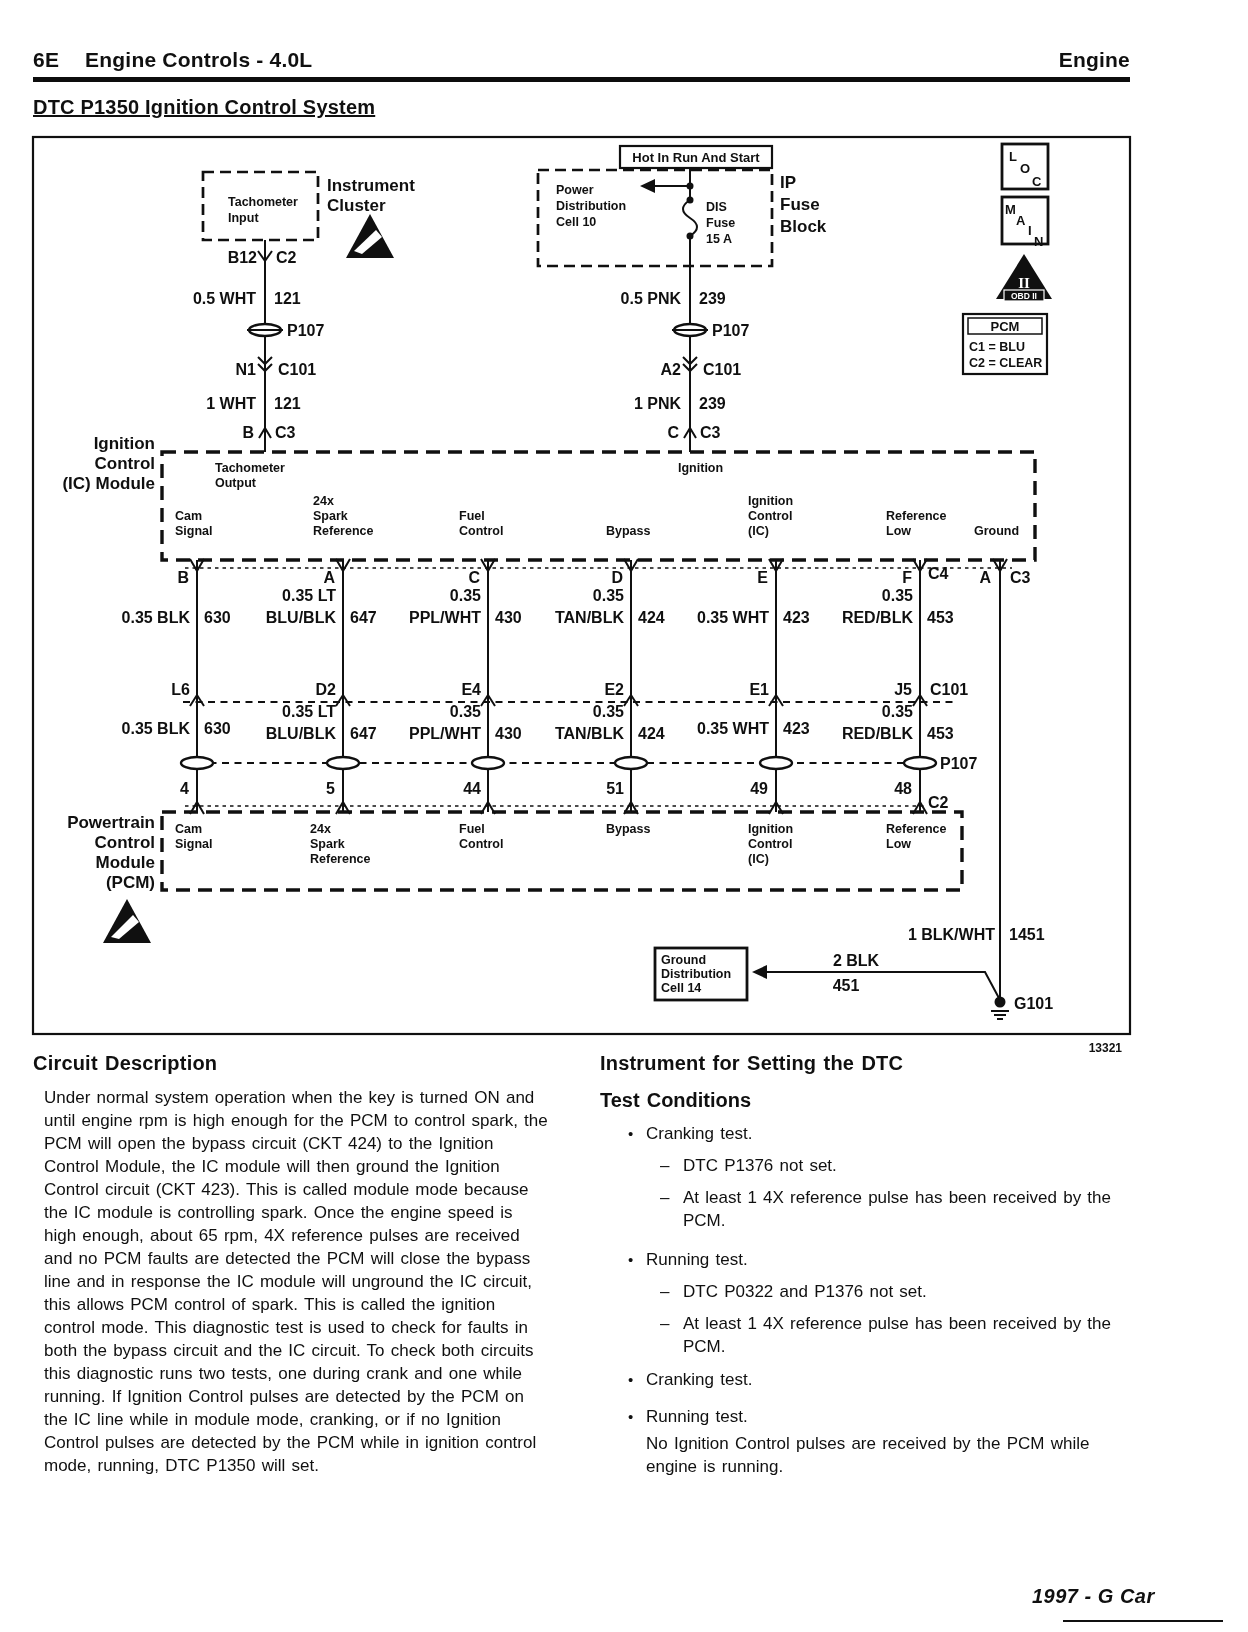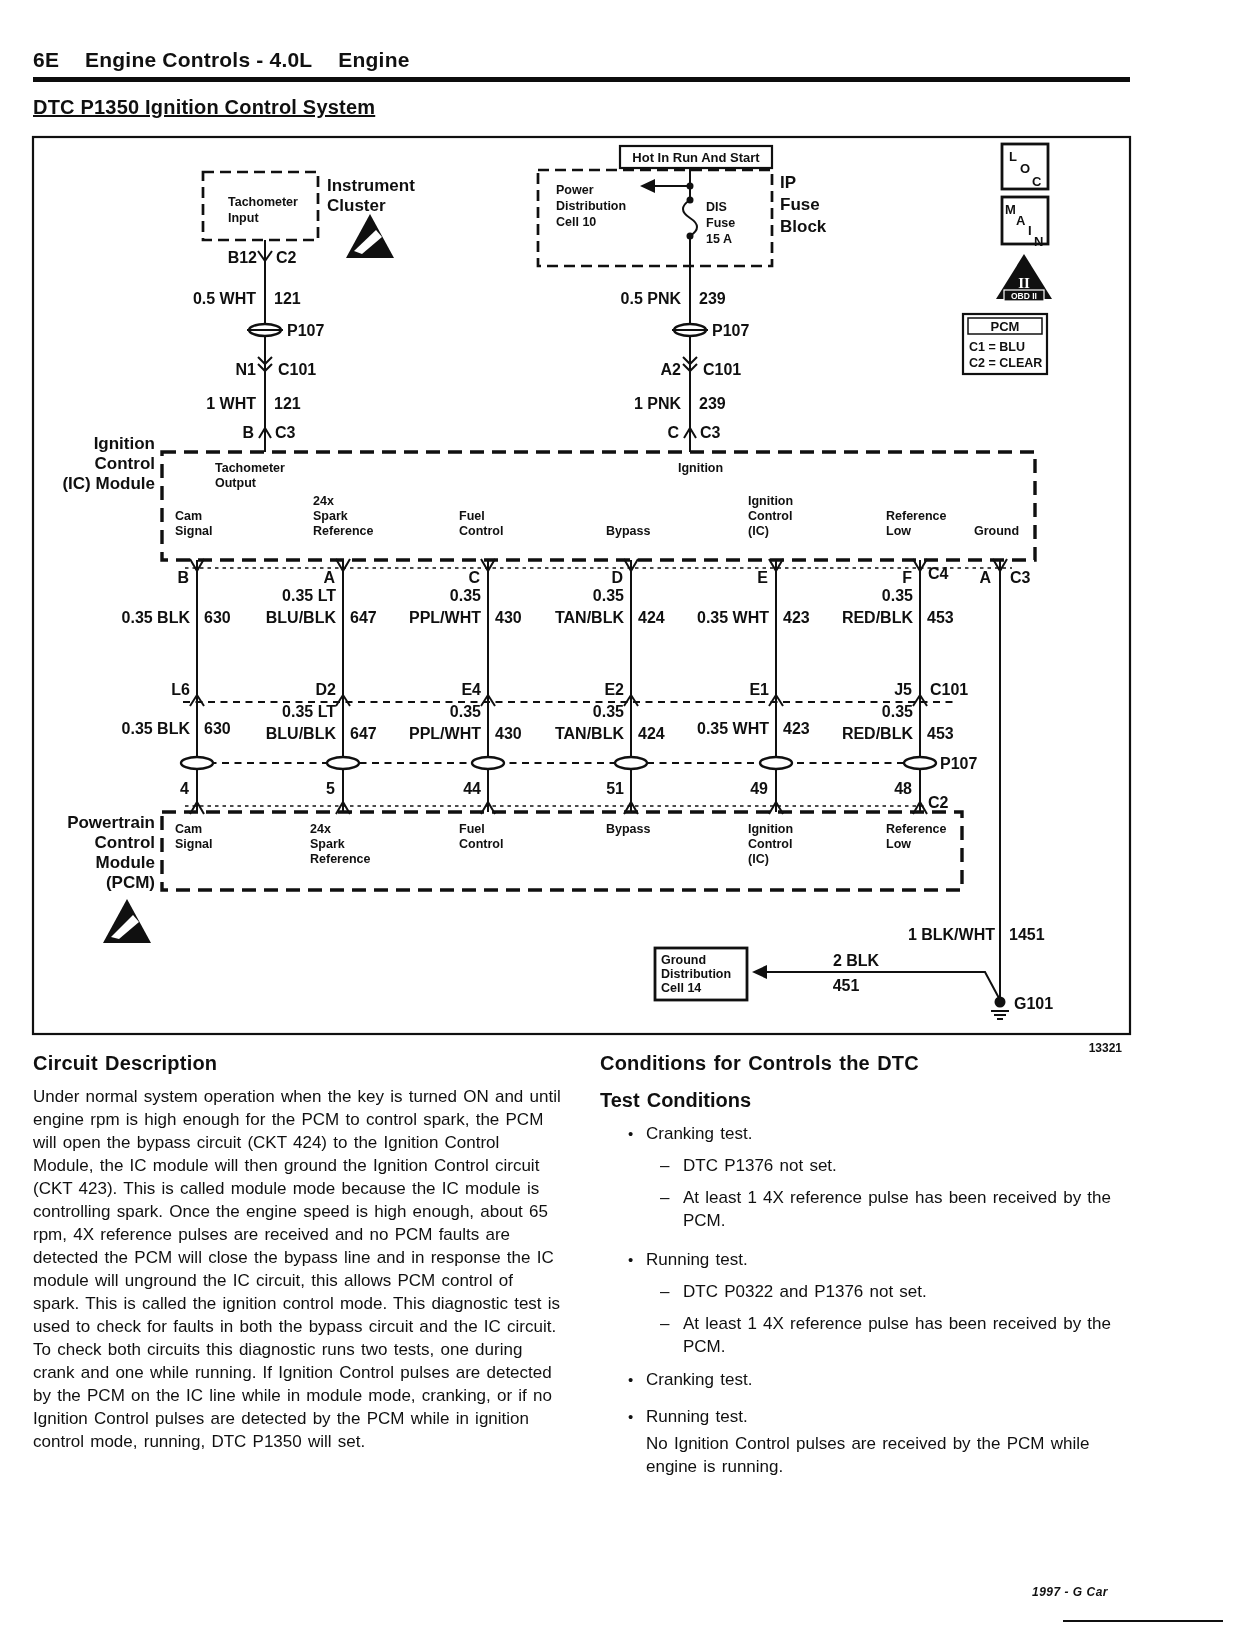--- a/index.html
+++ b/index.html
@@ -2,21 +2,21 @@
 <html><head>
 <meta charset="utf-8">
 <style>
   html,body{margin:0;padding:0;}
   body{
     width:1248px;height:1632px;position:relative;background:#ffffff;
     font-family:"Liberation Sans",sans-serif;color:#101010;overflow:hidden;
   }
   .abs{position:absolute;}
   
-  .hdr{top:48px;left:33px;width:1097px;display:flex;justify-content:flex-start;
+  .hdr{top:48px;left:33px;width:1097px;display:flex;justify-content:space-between;
        font-size:21px;font-weight:bold;letter-spacing:.2px;}
   .hdr-left span{margin-right:26px;}
   .hdr-rule{top:77px;left:33px;width:1097px;height:5px;background:#0d0d0d;}
   .pg-title{top:96px;left:33px;font-size:20px;font-weight:bold;letter-spacing:.2px;text-decoration:underline;}
   
   svg text{font-family:"Liberation Sans",sans-serif;fill:#101010;font-weight:600;}
   .t16{font-size:16px;}
   .t17{font-size:17px;}
   .t13{font-size:13px;}
   .t12{font-size:12.5px;}
@@ -40,23 +40,23 @@
   .col{line-height:23px;font-size:17px;word-spacing:1.5px;}
   .col h2{font-size:20px;margin:0 0 10px 0;letter-spacing:.2px;}
   .col h3{font-size:20px;margin:14px 0 6px 0;}
   .col-left{top:1052px;left:33px;width:528px;}
   .col-right{top:1052px;left:600px;width:520px;}
   .bullet-item{display:flex;margin:10px 0 2px 28px;}
   .bullet-item .mk{width:18px;flex:none;font-size:15px;}
   .dash-item{display:flex;margin:9px 0 0 60px;}
   .dash-item .mk{width:23px;flex:none;}
   .fail-body{margin:4px 0 0 46px;}
-  .p-body{margin:0;}
+  .p-body{margin:11px;}
   
-  .footer{top:1585px;left:1032px;font-size:12px;font-weight:bold;font-style:italic;letter-spacing:.5px;}
+  .footer{top:1585px;left:1032px;font-size:20px;font-weight:bold;font-style:italic;letter-spacing:.5px;}
   .footer-line{top:1620px;left:1063px;width:160px;height:2px;background:#101010;}
 </style>
 </head>
 <body>
 
 <div class="abs hdr">
   <div class="hdr-left">
     <span>6E</span><span>Engine Controls - 4.0L</span>
   </div>
   <div>Engine</div>
@@ -331,21 +331,21 @@
 
   <text x="1122" y="1052" class="t11 te">13321</text>
 </svg>
 
 <div class="abs col col-left">
   <h2>Circuit Description</h2>
   <p class="p-body">Under normal system operation when the key is turned ON and until engine rpm is high enough for the PCM to control spark, the PCM will open the bypass circuit (CKT 424) to the Ignition Control Module, the IC module will then ground the Ignition Control circuit (CKT 423). This is called module mode because the IC module is controlling spark. Once the engine speed is high enough, about 65 rpm, 4X reference pulses are received and no PCM faults are detected the PCM will close the bypass line and in response the IC module will unground the IC circuit, this allows PCM control of spark. This is called the ignition control mode. This diagnostic test is used to check for faults in both the bypass circuit and the IC circuit. To check both circuits this diagnostic runs two tests, one during crank and one while running. If Ignition Control pulses are detected by the PCM on the IC line while in module mode, cranking, or if no Ignition Control pulses are detected by the PCM while in ignition control mode, running, DTC P1350 will set.</p>
 </div>
 
 <div class="abs col col-right">
-  <h2>Conditions for Controls the DTC</h2>
+  <h2>Instrument for Setting the DTC</h2>
   <h3>Test Conditions</h3>
 
   <div class="bullet-item">
     <span class="mk">•</span>
     <span>Cranking test.</span>
   </div>
   <div class="dash-item">
     <span class="mk">–</span>
     <span>DTC P1376 not set.</span>
   </div>

